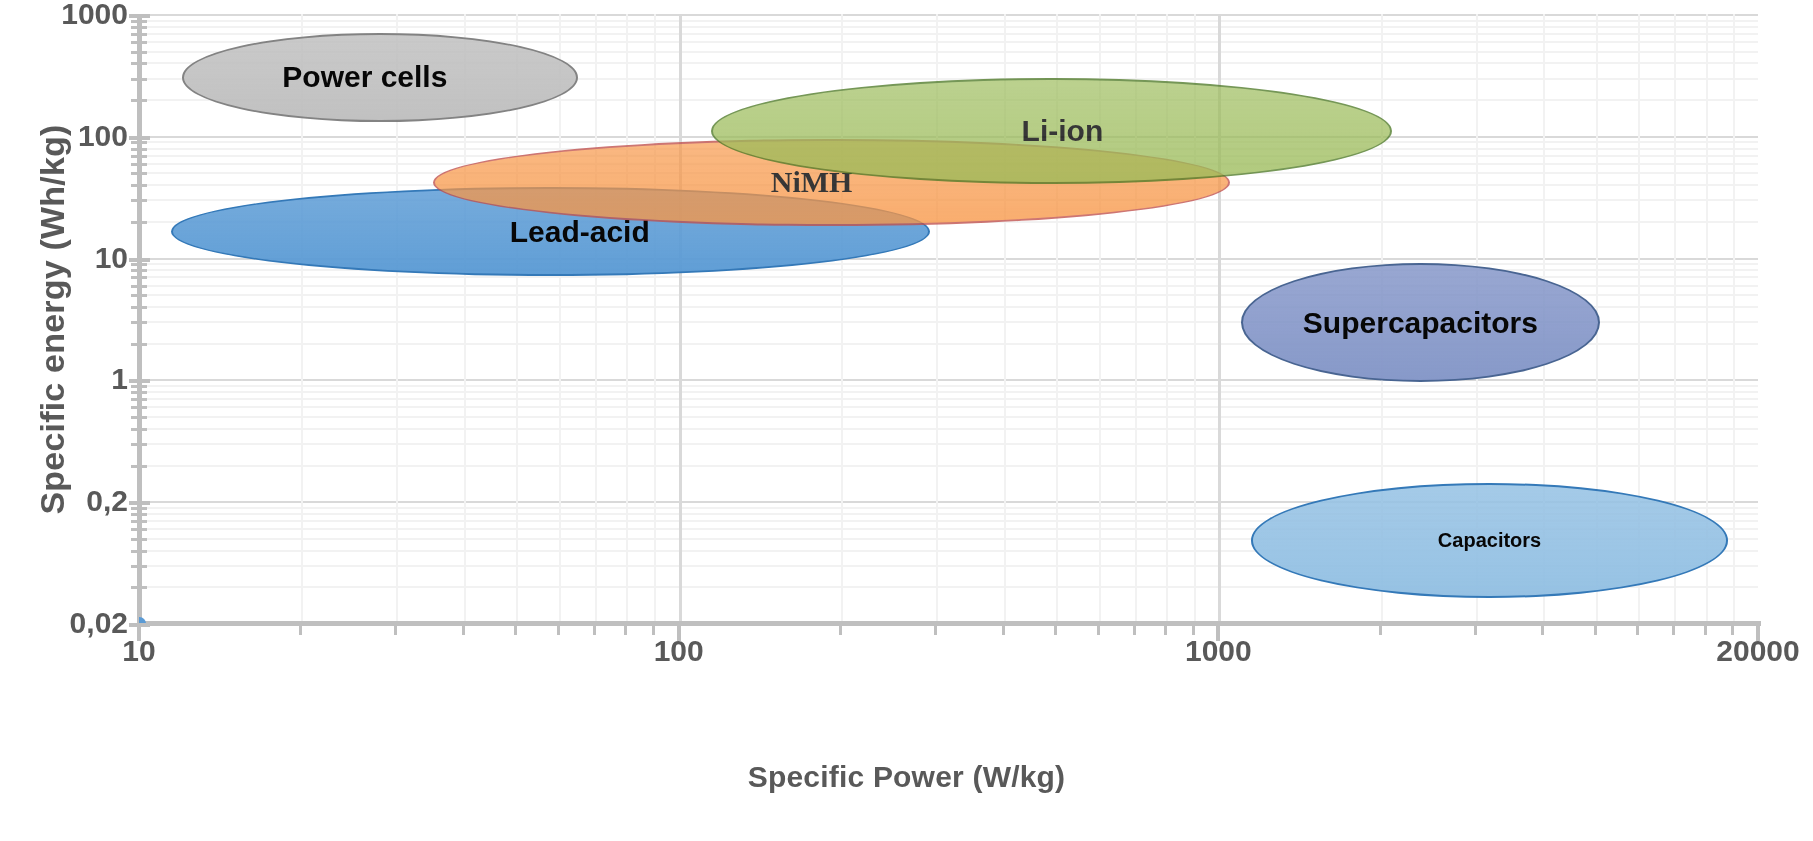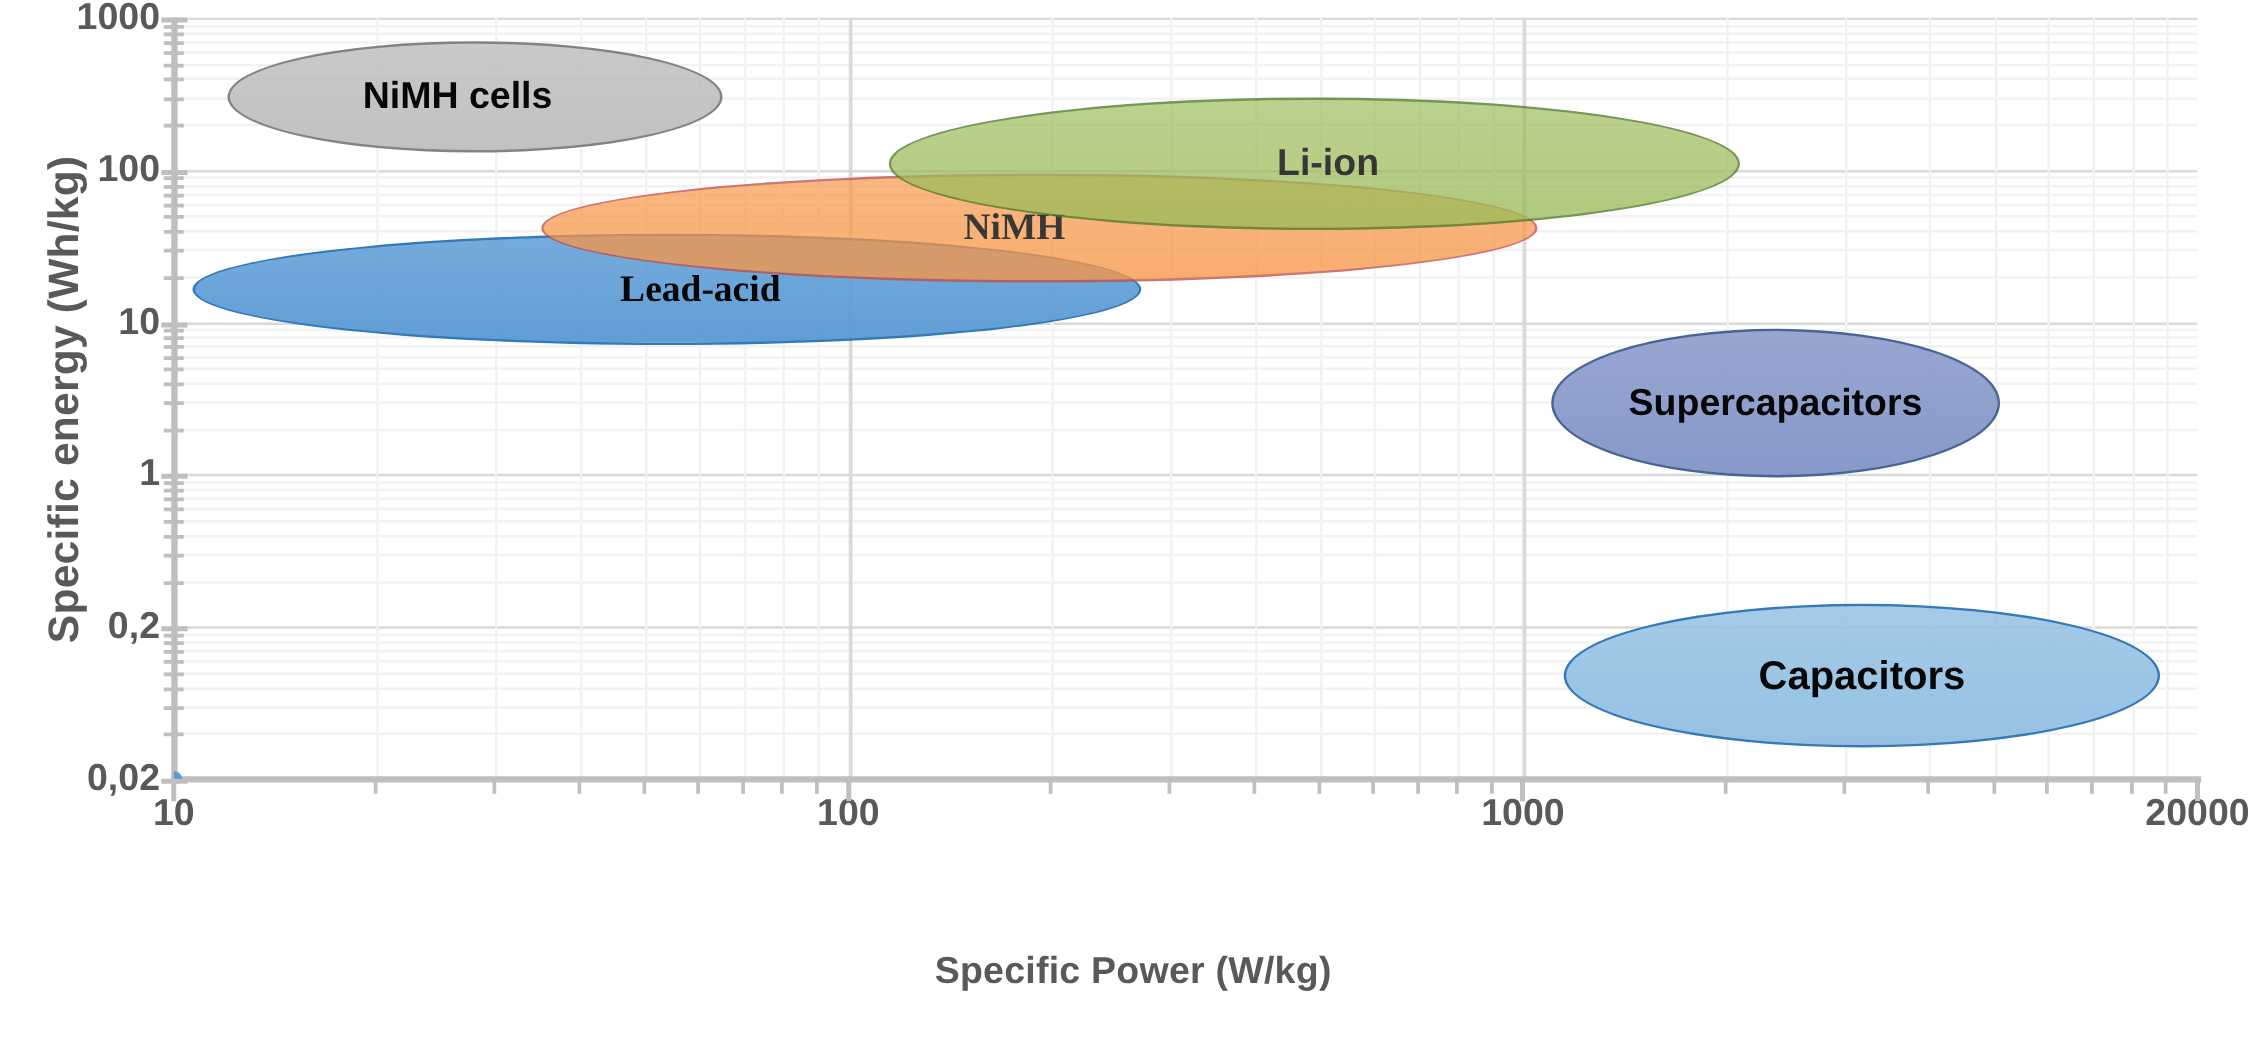--- a/index.html
+++ b/index.html
@@ -140,36 +140,36 @@
         <div class="gridline v" style="left: 1336.82px;"></div>
         <div class="gridline v" style="left: 1404.25px;"></div>
         <div class="gridline v" style="left: 1456.54px;"></div>
         <div class="gridline v" style="left: 1499.28px;"></div>
         <div class="gridline v" style="left: 1535.4px;"></div>
         <div class="gridline v" style="left: 1566.7px;"></div>
         <div class="gridline v" style="left: 1594.31px;"></div>
       </div>
     <div id="bubblelayer">
         <div class="bubble" style="left: 42.7315px; top: 18.8671px; width: 395.971px; height: 89.0546px; background: linear-gradient(rgba(191, 191, 191, 0.867), rgb(191, 191, 191)); border: 2px solid rgb(127, 127, 127); opacity: 0.97; z-index: 4;">
-          <span class="blabel" style="font-size: 30px; color: rgb(0, 0, 0); transform: translate(-9%, 0%);">NiMH cells</span>
+          <span class="blabel" style="font-size: 30px; color: rgb(0, 0, 0); transform: translate(-9%, 0%);">Power cells</span>
         </div>
         <div class="bubble" style="left: 572.423px; top: 63.6866px; width: 680.801px; height: 106.582px; background: linear-gradient(rgba(155, 187, 89, 0.867), rgb(155, 187, 89)); border: 2px solid rgb(79, 122, 40); opacity: 0.78; z-index: 6;">
           <span class="blabel" style="font-size: 30px; color: rgb(0, 0, 0); transform: translate(13%, 0%);">Li-ion</span>
         </div>
         <div class="bubble" style="left: 293.615px; top: 124.513px; width: 797.153px; height: 87.9945px; background: linear-gradient(rgba(247, 150, 70, 0.867), rgb(247, 150, 70)); border: 2px solid rgb(192, 80, 77); opacity: 0.78; z-index: 5; font-family: Liberation Serif, serif;">
           <span class="blabel" style="font-size: 30px; color: rgb(0, 0, 0); transform: translate(-24%, 0%);">NiMH</span>
         </div>
-        <div class="bubble" style="left: 15px; top: 172.982px; width: 758.645px; height: 89.4847px; background: linear-gradient(rgba(91, 155, 213, 0.867), rgb(91, 155, 213)); border: 2px solid rgb(46, 117, 182); opacity: 0.97; z-index: 4; font-family: Liberation Serif, serif;">
+        <div class="bubble" style="left: 32px; top: 172.982px; width: 758.645px; height: 89.4847px; background: linear-gradient(rgba(91, 155, 213, 0.867), rgb(91, 155, 213)); border: 2px solid rgb(46, 117, 182); opacity: 0.97; z-index: 4;">
           <span class="blabel" style="font-size: 30px; color: rgb(0, 0, 0); transform: translate(21%, 0%);">Lead-acid</span>
         </div>
         <div class="bubble" style="left: 1101.67px; top: 249.173px; width: 359.514px; height: 118.94px; background: linear-gradient(rgba(132, 150, 200, 0.867), rgb(132, 150, 200)); border: 2px solid rgb(68, 97, 143); opacity: 0.97; z-index: 4;">
           <span class="blabel" style="font-size: 30px; color: rgb(0, 0, 0); transform: translate(0%, 0%);">Supercapacitors</span>
         </div>
         <div class="bubble" style="left: 1112.09px; top: 469.402px; width: 476.949px; height: 114.737px; background: linear-gradient(rgba(147, 192, 227, 0.867), rgb(147, 192, 227)); border: 2px solid rgb(46, 117, 182); opacity: 0.97; z-index: 4;">
-          <span class="blabel" style="font-size: 32px; color: rgb(0, 0, 0); transform: translate(0%, 0%);">Capacitors</span>
+          <span class="blabel" style="font-size: 20px; color: rgb(0, 0, 0); transform: translate(0%, 0%);">Capacitors</span>
         </div>
         <div id="origin-dot" style="left: -6px; top: 603px; background: rgb(91, 155, 213); z-index: 9;"></div>
       </div>
   </div>
 
   <div id="yaxis"></div>
   <div id="xaxis"></div>
   <div id="ticklayer">
       <div class="ytickmark" style="top: 623px;"></div>
       <div class="ytickmark minor" style="top: 586.335px;"></div>

